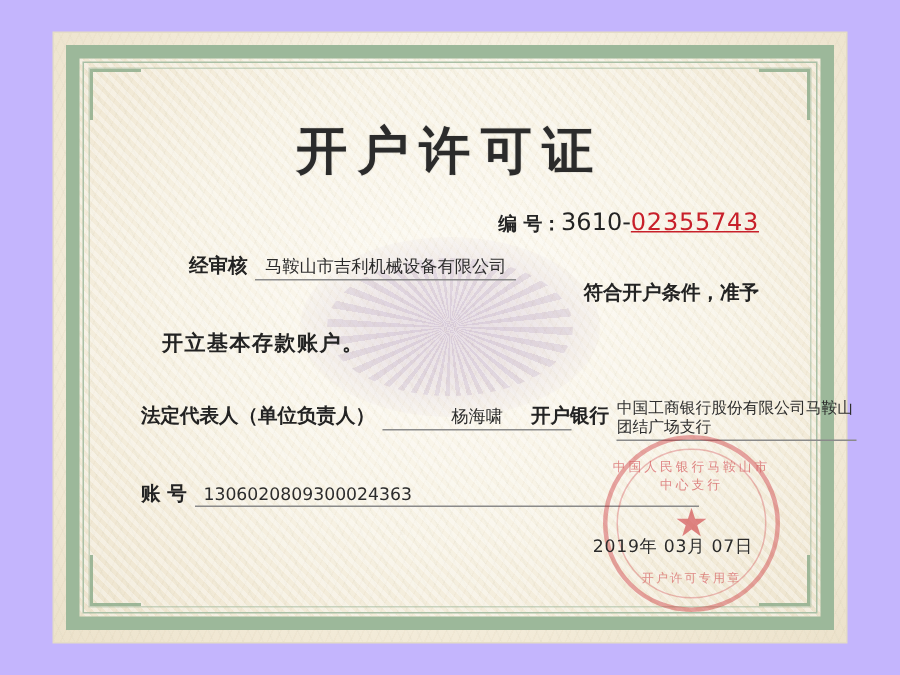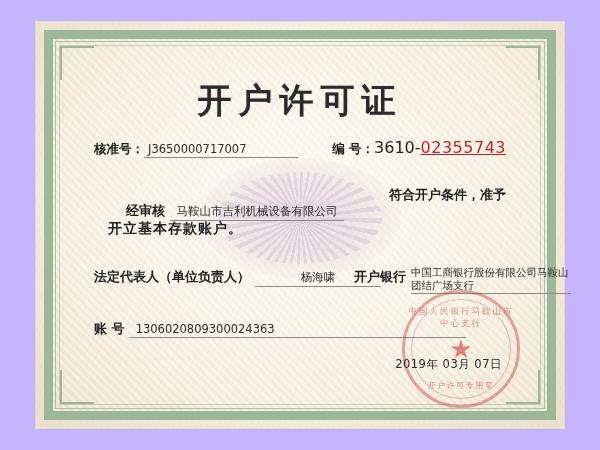--- a/index.html
+++ b/index.html
@@ -176,21 +176,21 @@
   #approval-row .lbl { font-size: 12.5px; }
   #approval-row .underline { width: 150px; padding-left: 4px; }
 
   
   #number-row { right: 58px; top: 116px; }
   #number-row .num-red { color: #c8202a; font-size: 16px; letter-spacing: 0.5px; text-decoration: underline; }
   #number-row .num-black { color: #232323; font-size: 16px; }
   #number-row .lbl { font-size: 12.5px; }
 
   
-  #review-row { left: 90px; top: 178px; }
+  #review-row { left: 90px; top: 144px; }
   #review-row .underline { width: 166px; text-align: center; padding: 0 4px 1px 4px; }
 
   #approve-tail { right: 58px; top: 162px; }
 
   
   #account-type-row { left: 72px; top: 196px; }
   #account-type-row .lbl { font-size: 14px; letter-spacing: 1px; }
 
   
   #legal-row { left: 58px; top: 244px; }
@@ -297,23 +297,20 @@
 
     <div class="corner tl"></div>
     <div class="corner tr"></div>
     <div class="corner bl"></div>
     <div class="corner br"></div>
 
     <div class="rosette"></div>
 
     <div class="title">开户许可证</div>
 
-    <div class="row" id="approval-row">
-      <span class="lbl">核准号：</span><span class="val underline">J3650000717007</span>
-    </div>
 
     <div class="row" id="number-row">
       <span class="lbl">编  号：</span><span class="num-black">3610-</span><span class="num-red">02355743</span>
     </div>
 
     <div class="row" id="review-row">
       <span class="lbl">经审核</span>
       <span class="val underline">马鞍山市吉利机械设备有限公司</span>
     </div>
 

